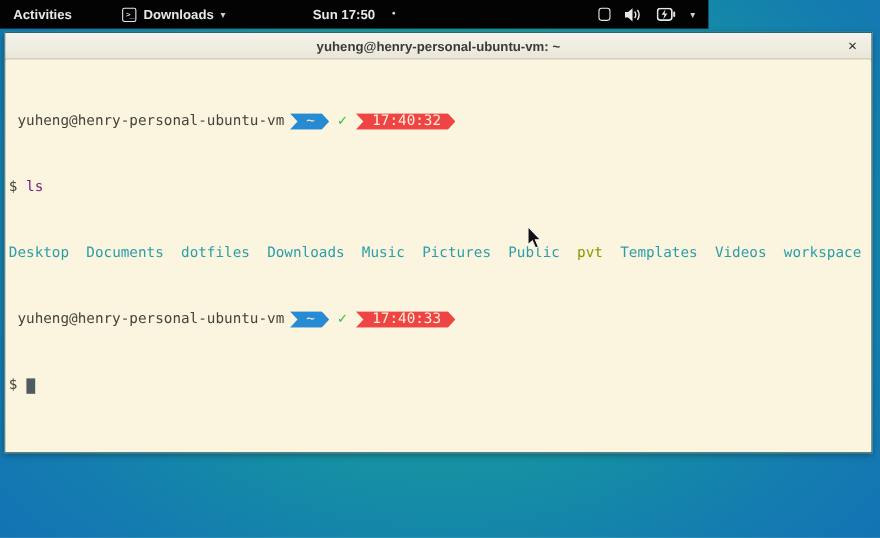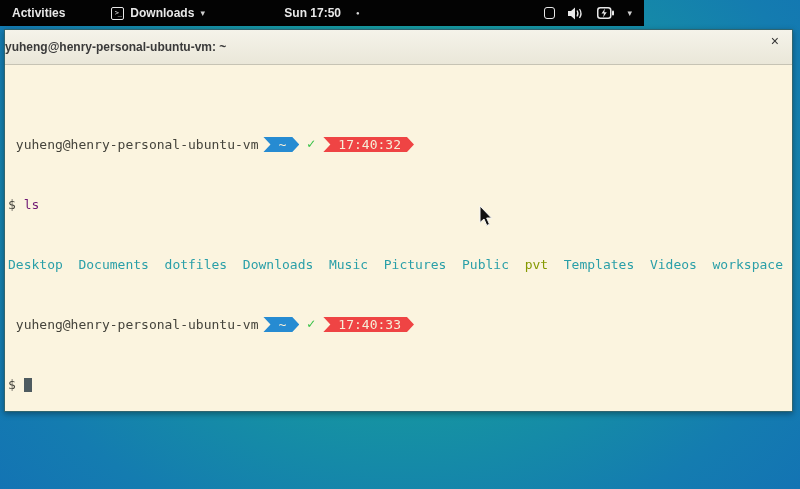--- a/index.html
+++ b/index.html
@@ -15,26 +15,26 @@
   .appmenu .caret, .tray .caret { font-size:9px; color:#cfcfcf; }
   .appname { font-weight:bold; }
   .clock { position:absolute; left:50%; transform:translateX(-50%); font-weight:bold; display:flex; align-items:center; gap:15px; height:100%; }
   .notif-dot { font-size:6px; color:#d8d8d8; }
   .tray { position:absolute; right:8px; top:0; height:26px; display:flex; align-items:center; gap:13px; padding:0 4px; }
   .screen-glyph { width:11px; height:12px; border:1.5px solid #e8e8e8; border-radius:3px; }
   .tray svg { display:block; }
 
   
   .window { position:absolute; left:4px; top:29px; width:789px; height:383px; border:1px solid #2f6570; background:#fbf4df; box-shadow:0 2px 6px rgba(0,0,0,.35); }
-  .titlebar { height:35px; background:linear-gradient(#f5f3ea,#eae7d9); border-bottom:1px solid #c6c3b4; position:relative; display:flex; align-items:center; justify-content:flex-start; }
+  .titlebar { height:24px; background:linear-gradient(#f5f3ea,#eae7d9); border-bottom:1px solid #c6c3b4; position:relative; display:flex; align-items:center; justify-content:center; }
   .title { font-size:12px; font-weight:bold; color:#3a3a3a; }
   .close-btn { position:absolute; right:13px; top:3px; font-size:14px; color:#333; line-height:16px; cursor:default; }
 
   
-  .term-body { position:absolute; left:0; top:25px; right:0; bottom:0; background:#fbf4df; padding:9px 0 0 3px; font-family:"DejaVu Sans Mono","Liberation Mono",monospace; font-size:13px; line-height:15px; white-space:pre; color:#45443c;margin-top:28px; }
+  .term-body { position:absolute; left:0; top:25px; right:0; bottom:0; background:#fbf4df; padding:3px 0 0 3px; font-family:"DejaVu Sans Mono","Liberation Mono",monospace; font-size:13px; line-height:15px; white-space:pre; color:#45443c; }
   .line { height:15px; display:flex; align-items:center; }
   .host { color:#45443c; }
   .pl-seg { display:inline-flex; align-items:center; height:15px; color:#f5eed8; padding:0 13px 0 15px; margin-left:5px;
     clip-path:polygon(0 0, calc(100% - 7px) 0, 100% 50%, calc(100% - 7px) 100%, 0 100%, 7px 50%); }
   .pl-blue { background:#268bd2; }
   .pl-dark { background:#ef4444; }
   .check { color:#35c146; margin-left:7px; margin-right:2px; font-family:"DejaVu Sans",sans-serif; font-weight:bold; font-size:12px; }
   .cmd-ls { color:#701a75; }
   .cursor-block { display:inline-block; width:8px; height:14px; background:#4e5b60; margin-left:8px; }
 

